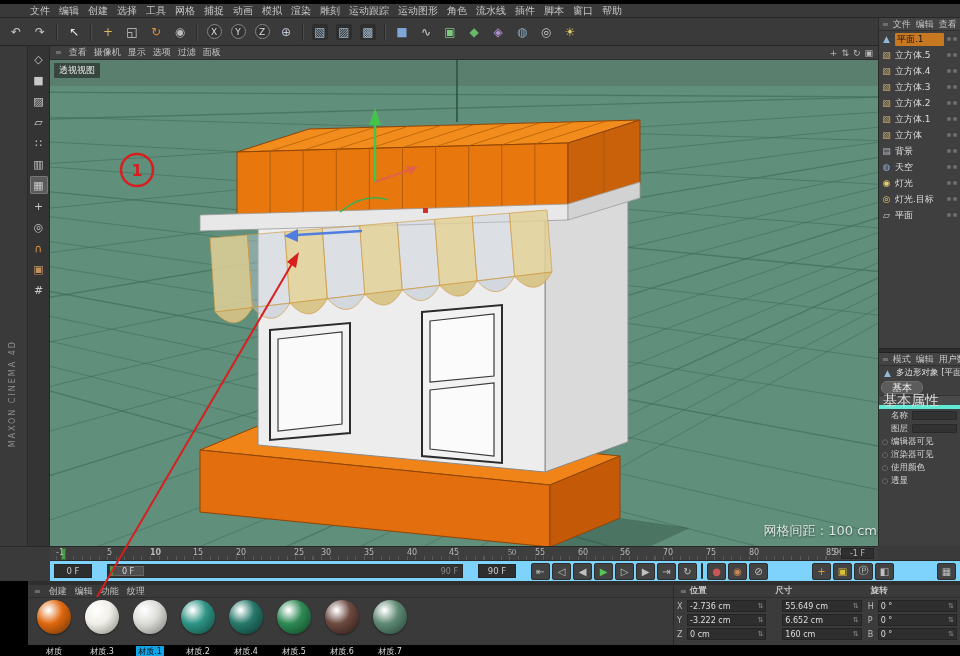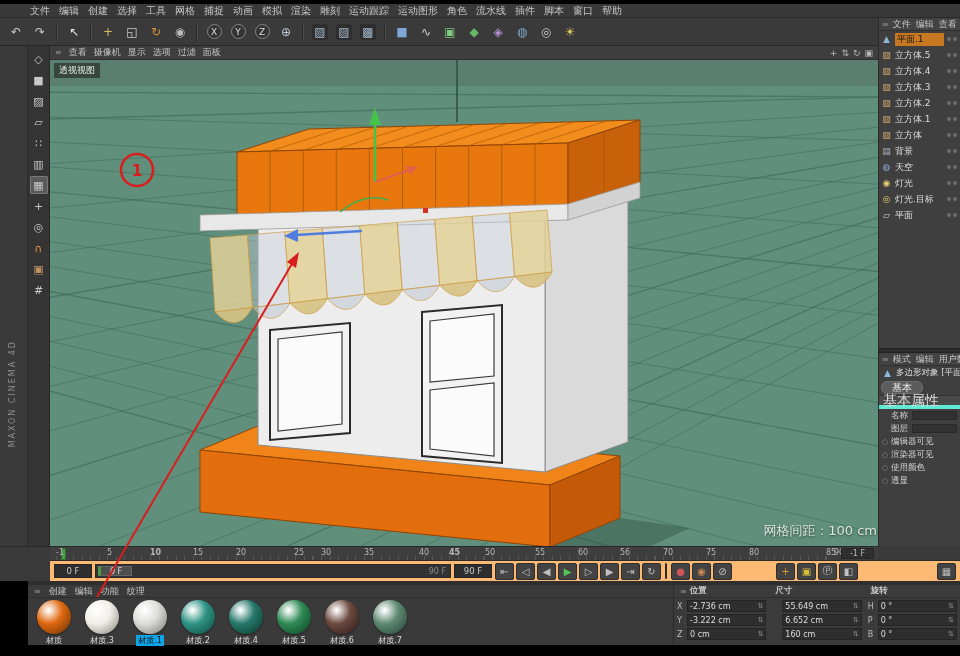--- a/index.html
+++ b/index.html
@@ -89,22 +89,22 @@
   background:repeating-linear-gradient(90deg,#585858 0 1px,transparent 1px 8.55px)}
 .playhead{position:absolute;left:11px;top:1px;width:5px;height:12px;background:#4a9a4a;
   border:1px solid #2f6f2f}
 .endbox{position:absolute;right:4px;top:1px;width:33px;height:11px;background:#2f2f2f;
   border:1px solid #262626;color:#bbb;display:flex;align-items:center;justify-content:center}
 .cornerfill{position:absolute;left:0;top:546px;width:50px;height:35px;background:#3a3a3a;
   border-top:1px solid #292929}
 .cornerfill2{position:absolute;left:878px;top:546px;width:82px;height:14px;background:#3a3a3a}
 
 
-.transport{position:absolute;left:50px;top:560px;width:910px;height:21px;background:#fdba74;
-  border-top:1px solid #2c2c2c;display:flex;align-items:center;gap:3px;padding:0 4px}
+.transport{position:absolute;left:50px;top:560px;width:910px;height:21px;background:#7dd3fc;
+  border-top:1px solid #2c2c2c;display:flex;align-items:center;gap:15px;padding:0 4px}
 .numbox{width:38px;height:14px;background:#2e2e2e;border:1px solid #252525;font-size:8.5px;
   color:#ccc;display:flex;align-items:center;justify-content:center;flex:none}
 .pslider{flex:0 0 356px;height:14px;background:#333;border:1px solid #2a2a2a;position:relative}
 .pthumb{position:absolute;left:2px;top:1px;width:34px;height:10px;background:#4e4e4e;
   border:1px solid #666;border-left:3px solid #4a9a4a;font-size:8px;color:#ddd;
   display:flex;align-items:center;justify-content:center}
 .pend{position:absolute;right:4px;top:2px;font-size:8px;color:#8a8a8a}
 .tbuttons{display:flex;align-items:center;gap:2px;flex:1}
 .tpbtn{width:19px;height:17px;display:flex;align-items:center;justify-content:center;
   background:#434343;border:1px solid #2e2e2e;border-radius:2px;flex:none}
@@ -116,21 +116,21 @@
 
 .hdiv{position:absolute;left:28px;top:581px;width:932px;height:4px;background:#2e2e2e}
 .mats{position:absolute;left:28px;top:585px;width:645px;height:60px;background:#3a3a3a}
 .mmenu{height:13px;display:flex;align-items:center;gap:8px;font-size:9px;padding:0 6px;
   color:#c5c5c5;border-bottom:1px solid #2f2f2f}
 .mrow{display:flex;gap:4px;padding:2px 4px;align-items:flex-start}
 .mat{display:flex;flex-direction:column;align-items:center;width:44px;flex:none}
 .ball{width:34px;height:34px;border-radius:50%;
   background:radial-gradient(circle at 34% 30%, #ffffff 2%, var(--c) 42%, var(--d) 96%);
   box-shadow:0 1px 2px rgba(0,0,0,.45)}
-.mlabel{font-size:8px;color:#ddd;margin-top:1px;padding:0 2px;white-space:nowrap}
+.mlabel{font-size:8px;color:#ddd;margin-top:12px;padding:0 2px;white-space:nowrap}
 .mlabel.sel{background:#0ea5e9;color:#111}
 .coords{position:absolute;left:673px;top:585px;width:287px;height:60px;background:#3b3b3b;
   border-left:1px solid #2a2a2a}
 .cheads{display:flex;height:13px;border-bottom:1px solid #2f2f2f;align-items:center;
   font-size:8.5px;color:#c8c8c8}
 .chead{flex:1;display:flex;gap:3px;padding-left:6px;align-items:center}
 .cbody{display:flex}
 .ccol{flex:1;display:flex;flex-direction:column;gap:2px;padding:2px 3px}
 .crow{display:flex;align-items:center;gap:2px;height:12px}
 .caxis{width:8px;color:#bbb;font-size:8px;flex:none}
@@ -633,23 +633,23 @@
     <div class="tlabs">
 
     <span class="tlab" style="left: 6px;">-1</span>
         <span class="tlab" style="left: 57px;">5</span>
         <span class="tlab" style="left: 100px; font-weight: bold;">10</span>
         <span class="tlab" style="left: 143px;">15</span>
         <span class="tlab" style="left: 186px;">20</span>
         <span class="tlab" style="left: 228px; margin-left: 16px;">25</span>
         <span class="tlab" style="left: 271px;">30</span>
         <span class="tlab" style="left: 314px;">35</span>
-        <span class="tlab" style="left: 369px;">40</span>
-        <span class="tlab" style="left: 399px; font-weight: bold;">45</span>
-        <span class="tlab" style="left: 435px;">50</span>
+        <span class="tlab" style="left: 357px;">40</span>
+        <span class="tlab" style="left: 399px;">45</span>
+        <span class="tlab" style="left: 458px; font-family: Liberation Serif, serif;">50</span>
         <span class="tlab" style="left: 485px;">55</span>
         <span class="tlab" style="left: 528px;">60</span>
         <span class="tlab" style="left: 570px;">56</span>
         <span class="tlab" style="left: 613px;">70</span>
         <span class="tlab" style="left: 656px;">75</span>
         <span class="tlab" style="left: 699px;">80</span>
         <span class="tlab" style="left: 776px;">85</span>
         <span class="tlab" style="left: 784px;">90</span>
       </div>
     <div class="endbox">-1 F</div>

